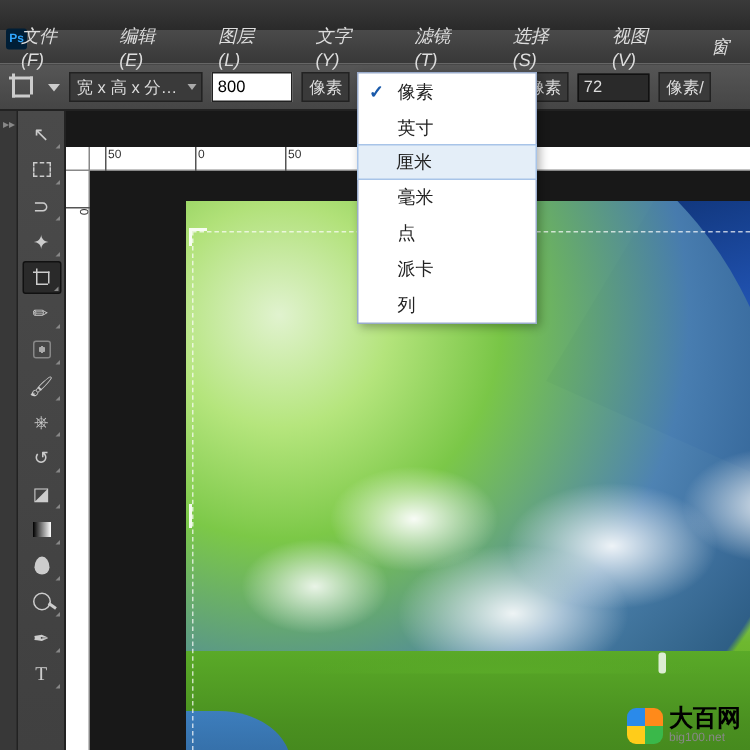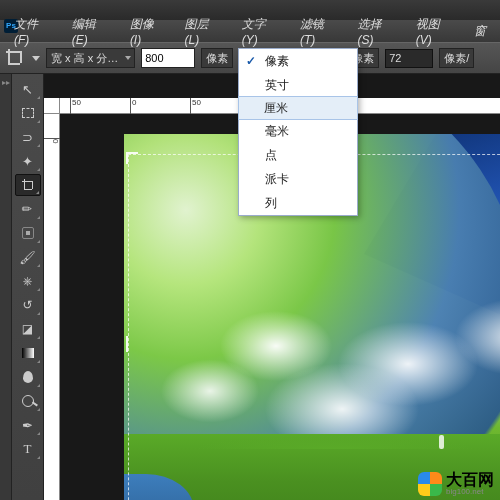--- a/index.html
+++ b/index.html
@@ -99,21 +99,20 @@
 </head>
 <body>
 
 <div class="titlebar">
   <div class="ps-icon">Ps</div>
 </div>
 
 <div class="menubar">
   <div class="menu-item">文件(F)</div>
   <div class="menu-item">编辑(E)</div>
-  <div class="menu-item">图像(I)</div>
   <div class="menu-item">图层(L)</div>
   <div class="menu-item">文字(Y)</div>
   <div class="menu-item">滤镜(T)</div>
   <div class="menu-item">选择(S)</div>
   <div class="menu-item">视图(V)</div>
   <div class="menu-item">窗</div>
 </div>
 
 <div class="optionsbar">
   <div class="crop-icon"></div>

